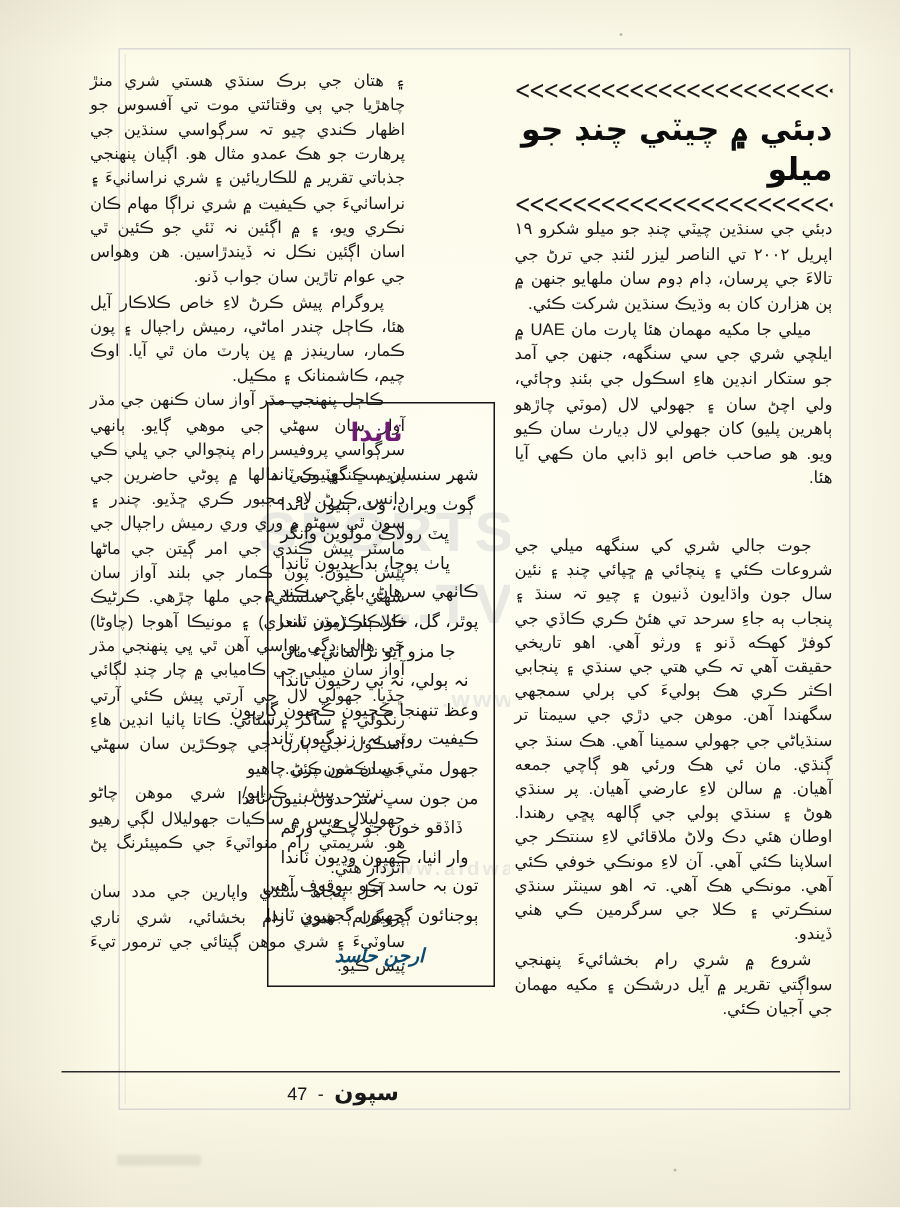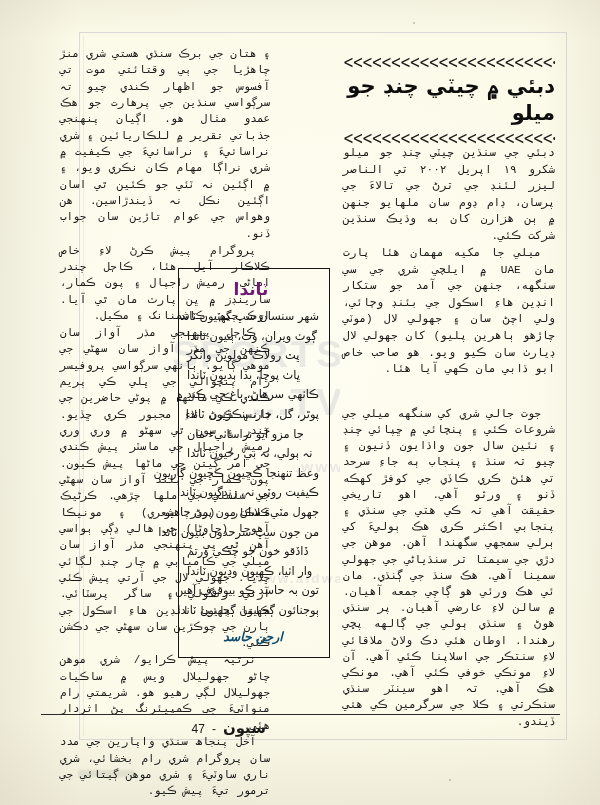--- a/index.html
+++ b/index.html
@@ -135,21 +135,21 @@
     color: #0d0d0d;
     margin: 5px 0 3px;
     direction: rtl;
   }
 
   
   .para {
     direction: rtl;
     text-align: justify;
     text-align-last: right;
-    font-family: Liberation Mono, monospace;
+    font-family: Liberation Sans, sans-serif;
     font-size: 11.1px;
     line-height: 16.6px;
     color: #171717;
     margin: 0 0 0.5px 0;
     text-indent: 14px;
     word-spacing: 0.5px;
   }
   .para.first { text-indent: 0; }
   .para.tight { line-height: 16.2px; margin-top: 28px; }
 
@@ -282,20 +282,21 @@
 
       <div class="zigzag">&lt;&lt;&lt;&lt;&lt;&lt;&lt;&lt;&lt;&lt;&lt;&lt;&lt;&lt;&lt;&lt;&lt;&lt;&lt;&lt;&lt;&lt;&lt;&lt;&lt;&lt;&lt;&lt;&lt;&lt;&lt;&lt;&lt;&lt;&lt;&lt;&lt;&lt;&lt;&lt;&lt;</div>
 
       <div class="headline">دبئي ۾ چيٽي چنڊ جو ميلو</div>
 
       <div class="zigzag zigzag-2">&lt;&lt;&lt;&lt;&lt;&lt;&lt;&lt;&lt;&lt;&lt;&lt;&lt;&lt;&lt;&lt;&lt;&lt;&lt;&lt;&lt;&lt;&lt;&lt;&lt;&lt;&lt;&lt;&lt;&lt;&lt;&lt;&lt;&lt;&lt;&lt;&lt;&lt;&lt;&lt;&lt;</div>
 
       <p class="para first">دبئي جي سنڌين چيٽي چنڊ جو ميلو شکرو ۱۹ اپريل ۲۰۰۲ تي الناصر ليزر لئنڊ جي ترڻ جي تالاءَ جي پرسان، ڊام ڊوم سان ملهايو جنهن ۾ ٻن هزارن کان به وڌيڪ سنڌين شرکت ڪئي.</p>
       <p class="para">ميلي جا مکيه مهمان هئا پارت مان UAE ۾ ايلچي شري جي سي سنگهه، جنهن جي آمد جو ستکار انڊين هاءِ اسڪول جي بئنڊ وڄائي، ولي اچڻ سان ۽ جهولي لال (موٽي چاڙهو ٻاهرين پليو) کان جهولي لال ڊيارٺ سان ڪيو ويو. هو صاحب خاص ابو ڌابي مان ڪهي آيا هئا.</p>
       <p class="para tight">جوت جالي شري کي سنگهه ميلي جي شروعات ڪئي ۽ پنچائي ۾ ڇپائي چنڊ ۽ نئين سال جون واڌايون ڏنيون ۽ چيو تہ سنڌ ۽ پنجاب ٻه جاءِ سرحد تي هئڻ ڪري ڪاڏي جي کوفڙ کهڪه ڏنو ۽ ورثو آهي. اهو تاريخي حقيقت آهي تہ ڪي هتي جي سنڌي ۽ پنجابي اڪثر ڪري هڪ ٻوليءَ کي ٻرلي سمجهي سگهندا آهن. موهن جي دڙي جي سيمتا تر سنڌياڻي جي جهولي سمينا آهي. هڪ سنڌ جي ڳنڌي. مان ئي هڪ ورئي هو ڳاچي جمعه آهيان. ۾ سالن لاءِ عارضي آهيان. پر سنڌي هوڻ ۽ سنڌي ٻولي جي ڳالهه پڇي رهندا. اوطان هئي دڪ ولاڻ ملاقائي لاءِ سنتڪر جي اسلاپنا ڪئي آهي. آن لاءِ مونڪي خوفي ڪئي آهي. مونڪي هڪ آهي. تہ اهو سينٽر سنڌي سنڪرتي ۽ ڪلا جي سرگرمين ڪي هٺي ڏيندو.</p>
+      <p class="para">شروع ۾ شري رام بخشائيءَ پنهنجي سواڳتي تقرير ۾ آيل درشڪن ۽ مکيه مهمان جي آجيان ڪئي.</p>
     </div>
 
     <div class="col-left">
       <p class="para first">۽ هتان جي برڪ سنڌي هستي شري منڙ چاهڙيا جي ٻي وقتائتي موت تي آفسوس جو اظهار ڪندي چيو تہ سرڳواسي سنڌين جي پرهارت جو هڪ عمدو مثال هو. اڳيان پنهنجي جذباتي تقرير ۾ للڪاريائين ۽ شري نراساٺيءَ ۽ نراساٺيءَ جي ڪيفيت ۾ شري نراڳا مهام ڪان نڪري ويو، ۽ ۾ اڳئين نہ ٽئي جو ڪئين ٿي اسان اڳئين نڪل نہ ڏيندڙاسين. هن وهواس جي عوام تاڙين سان جواب ڏنو.</p>
       <p class="para">پروگرام پيش ڪرڻ لاءِ خاص ڪلاڪار آيل هئا، ڪاڄل چندر اماڻي، رميش راجپال ۽ پون ڪمار، سارينڊز ۾ ڀن پارٽ مان ٿي آيا. اوڪ چيم، ڪاشمنانک ۽ مڪيل.</p>
       <p class="para">ڪاڄل پنهنجي مڌر آواز سان ڪنهن جي مڌر آواز سان سهڻي جي موهي ڳايو. ٻانهي سرڳواسي پروفيسر رام پنچوالي جي ڀلي ڪي پريم ڪندي ڪي مالها ۾ پوڻي حاضرين جي ڊانس ڪرڻ لاءِ مجبور ڪري ڇڏيو. چندر ۽ سون ٿي سهڻو ۾ وري وري رميش راجپال جي ماسٽر پيش ڪندي جي امر ڳيتن جي ماڻها پيش ڪيون. پون ڪمار جي بلند آواز سان سهڻي جي سلسلي جي ملها چڙهي. ڪرڻيڪ ڪلاڪار (مڌر شعري) ۽ مونيڪا آهوجا (چاوڻا) جي هالي ڍڳي ٻواسي آهن ٿي ڀي پنهنجي مڌر آواز سان ميلي جي ڪاميابي ۾ چار چنڊ لڳائي ڇڏيا. جهولي لال جي آرتي پيش ڪئي آرتي رنگولي ۽ ساگر پرسٽائي. ڪاتا پاٺيا انڊين هاءِ اسڪول جي ٻارن جي چوڪڙين سان سهڻي جي دڪشن ڪئي.</p>
       <p class="para">نرتيہ پيش ڪرايو/ شري موهن چاڻو جهوليلال ويس ۾ ساڪيات جهوليلال لڳي رهيو هو. شريمتي رام منواٽيءَ جي ڪمپيئرنگ پڻ اثردار هئي.</p>
       <p class="para">آخل پنجاھ سنڌي واپارين جي مدد سان پروگرام شري رام بخشائي، شري ناري ساوٽيءَ ۽ شري موهن ڳيتائي جي ترمور تيءَ پيش ڪيو.</p>
     </div>
 

